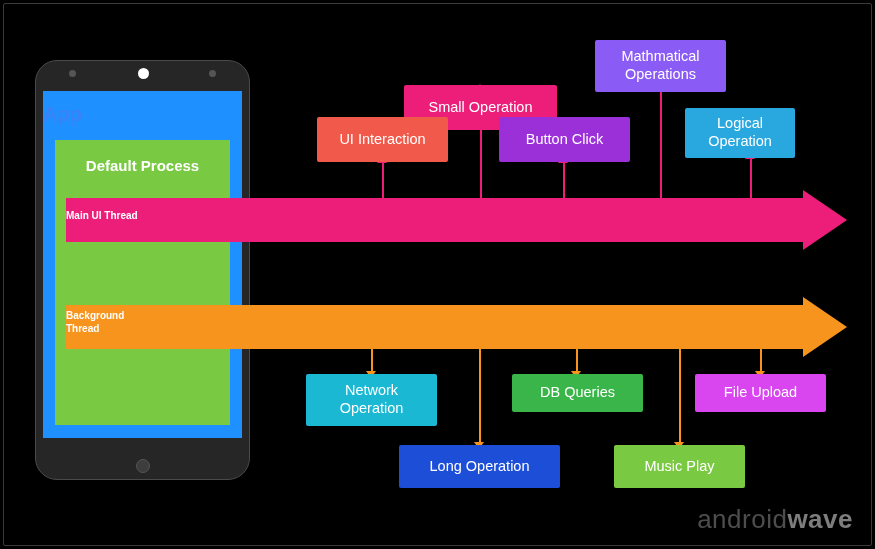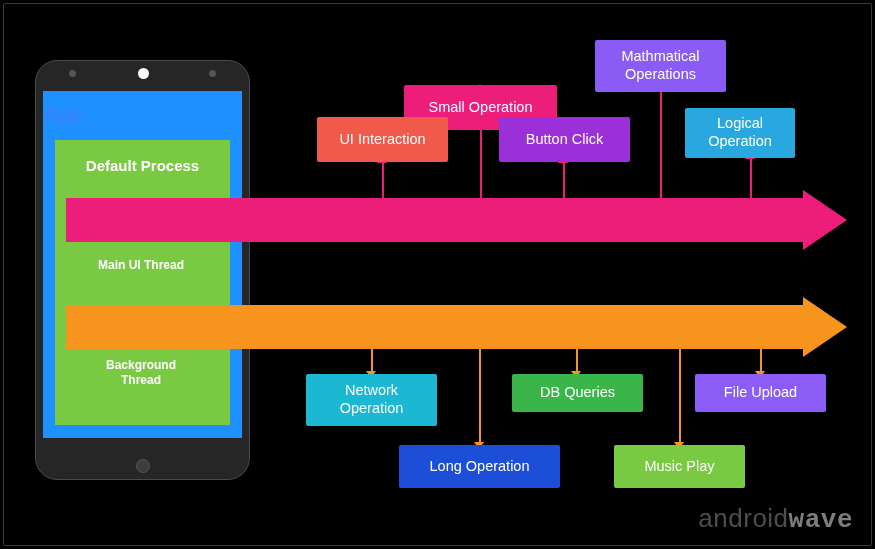--- a/index.html
+++ b/index.html
@@ -102,25 +102,24 @@
   }
   .arrow-head {
     position: absolute;
     width: 0; height: 0;
     border-top: 30px solid transparent;
     border-bottom: 30px solid transparent;
   }
   .arrow-text {
     position: absolute;
     color: #ffffff;
-    font-size: 12px;
+    font-size: 10px;
     font-weight: bold;
-    text-align: center;
+    text-align: left;
     line-height: 1.25;
-    margin-top: 48px;
   }
 
   .main-shaft {
     left: 66px; top: 198px;
     width: 740px;
     background: #ed1e79;
   }
   .main-head {
     left: 803px; top: 190px;
     border-left: 44px solid #ed1e79;
@@ -175,21 +174,21 @@
 
   
   .watermark {
     position: absolute;
     right: 22px; bottom: 14px;
     font-size: 26px;
     letter-spacing: 0.5px;
     color: #5a5a5a;
   }
   .watermark .wm-light { color: #4d4d4d; }
-  .watermark .wm-bold { color: #7d7d7d; font-weight: bold; font-family: Liberation Mono, monospace; }
+  .watermark .wm-bold { color: #7d7d7d; font-weight: bold; }
 </style>
 </head>
 <body>
 
 <div id="stage">
   <div class="border-frame"></div>
 
   <div class="phone-body"></div>
   <div class="phone-speaker"></div>
   <div class="phone-cam-left"></div>
@@ -279,20 +278,20 @@
   </div>
 
   <div class="node" style="left:512px; top:374px; width:131px; height:38px; background:#3ab54a;">
     <span>DB Queries</span>
   </div>
 
   <div class="node" style="left:614px; top:445px; width:131px; height:43px; background:#7ac943;">
     <span>Music Play</span>
   </div>
 
-  <div class="node" style="left:695px; top:374px; width:131px; height:38px; background:#8b5cf6;">
+  <div class="node" style="left:695px; top:374px; width:131px; height:38px; background:#d946ef;">
     <span>File Upload</span>
   </div>
 
   <div class="watermark">
     <span class="wm-light">android</span><span class="wm-bold">wave</span>
   </div>
 </div>
 
 </body></html>

